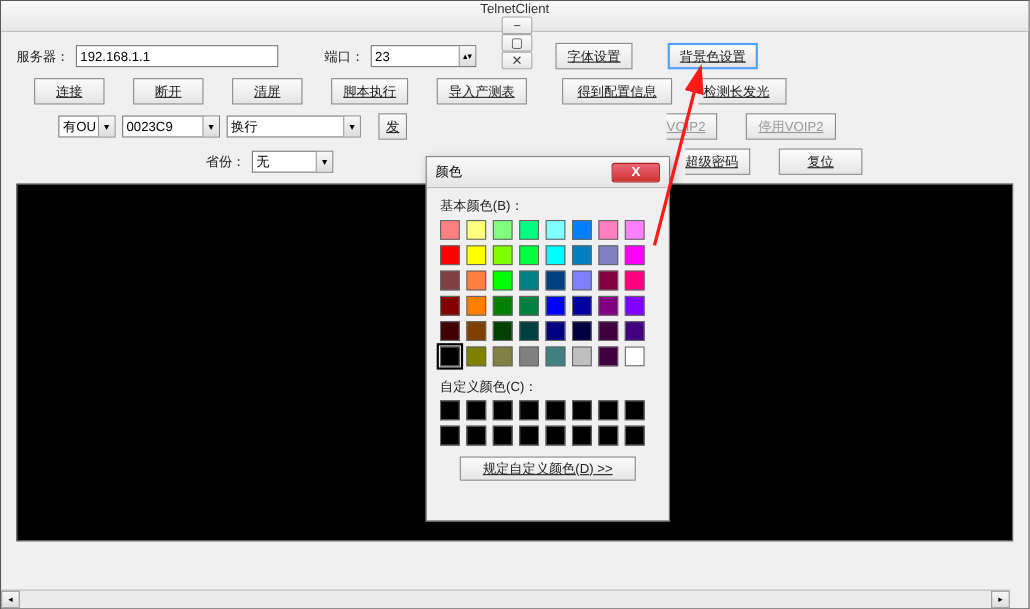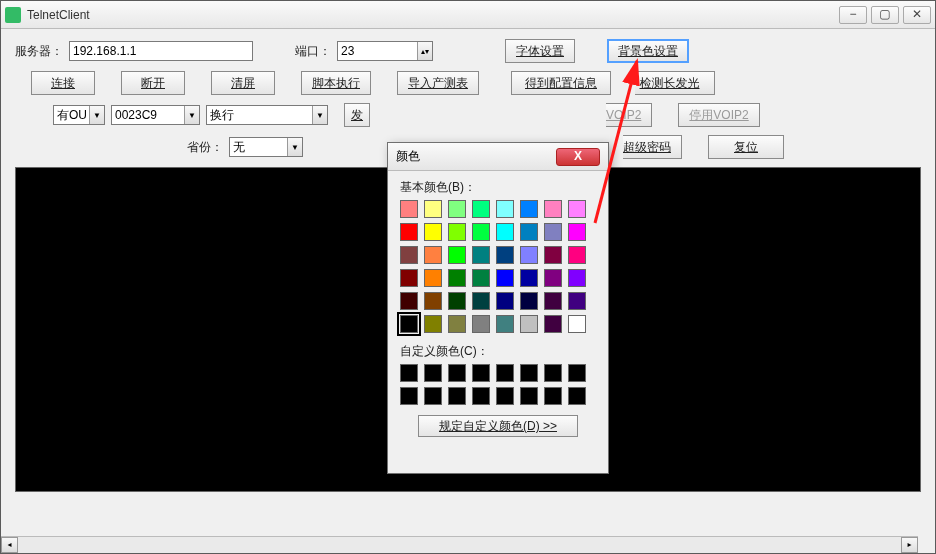--- a/index.html
+++ b/index.html
@@ -1,19 +1,19 @@
 <!DOCTYPE html>
 <html><head>
 <meta charset="utf-8">
 <style>
 * { box-sizing: border-box; font-family: "Microsoft YaHei", SimSun, Tahoma, sans-serif; font-size: 12px; }
 body { margin: 0; background: #fff; }
 
 .window { width: 936px; height: 554px; border: 1px solid #5a5a5a; background: #f0f0f0; position: relative; overflow: hidden; }
-.titlebar { height: 28px; background: linear-gradient(#fafafa,#e8e8e8); border-bottom: 1px solid #bbb; display: flex; align-items: center; padding: 0 4px; }
+.titlebar { height: 28px; background: linear-gradient(#fafafa,#e8e8e8); border-bottom: 1px solid #bbb; display: flex; align-items: center; padding: 0 4px; flex-direction: column; }
 .titlebar .app-icon { width: 16px; height: 16px; background: #3b6; border-radius: 2px; margin-right: 6px; }
 .titlebar .title { flex: 1; color: #333; }
 .titlebar .wbtn { width: 28px; height: 18px; border: 1px solid #aaa; background: linear-gradient(#fdfdfd,#e6e6e6); margin-left: 4px; text-align: center; line-height: 14px; color: #444; border-radius: 2px; cursor: pointer; }
 
 .client { position: relative; padding: 10px 14px; }
 
 .lbl { display: inline-block; color: #222; }
 input[type=text], select { border: 1px solid #7a7a7a; background: #fff; height: 20px; padding: 0 3px; vertical-align: middle; }
 .dropdown { position: relative; display: inline-block; }
 .dropdown input { padding-right: 16px; }

